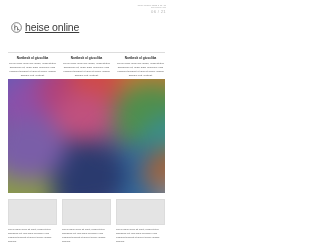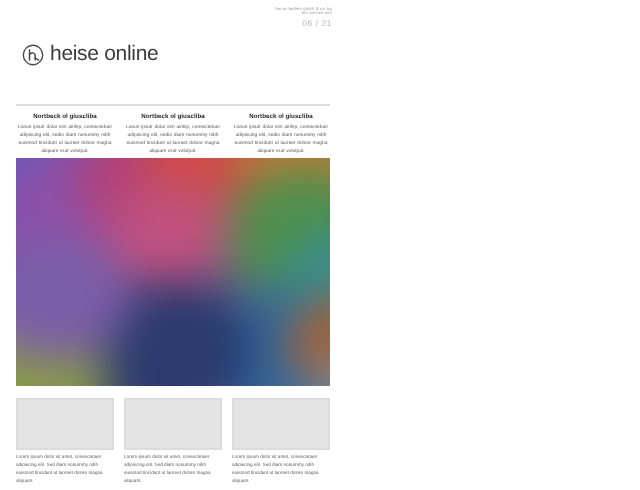--- a/index.html
+++ b/index.html
@@ -69,20 +69,21 @@
     flex: none;
     display: block;
   }
   .brand-name {
     font-size: 10.5px;
     font-weight: 400;
     letter-spacing: -0.15px;
     color: #3b3b3b;
     line-height: 1;
     white-space: nowrap;
+    text-decoration: underline;
   }
 
   .rule {
     position: absolute;
     left: 8px;
     right: 8px;
     top: 52px;
     height: 1px;
     background: #dddddd;
   }

